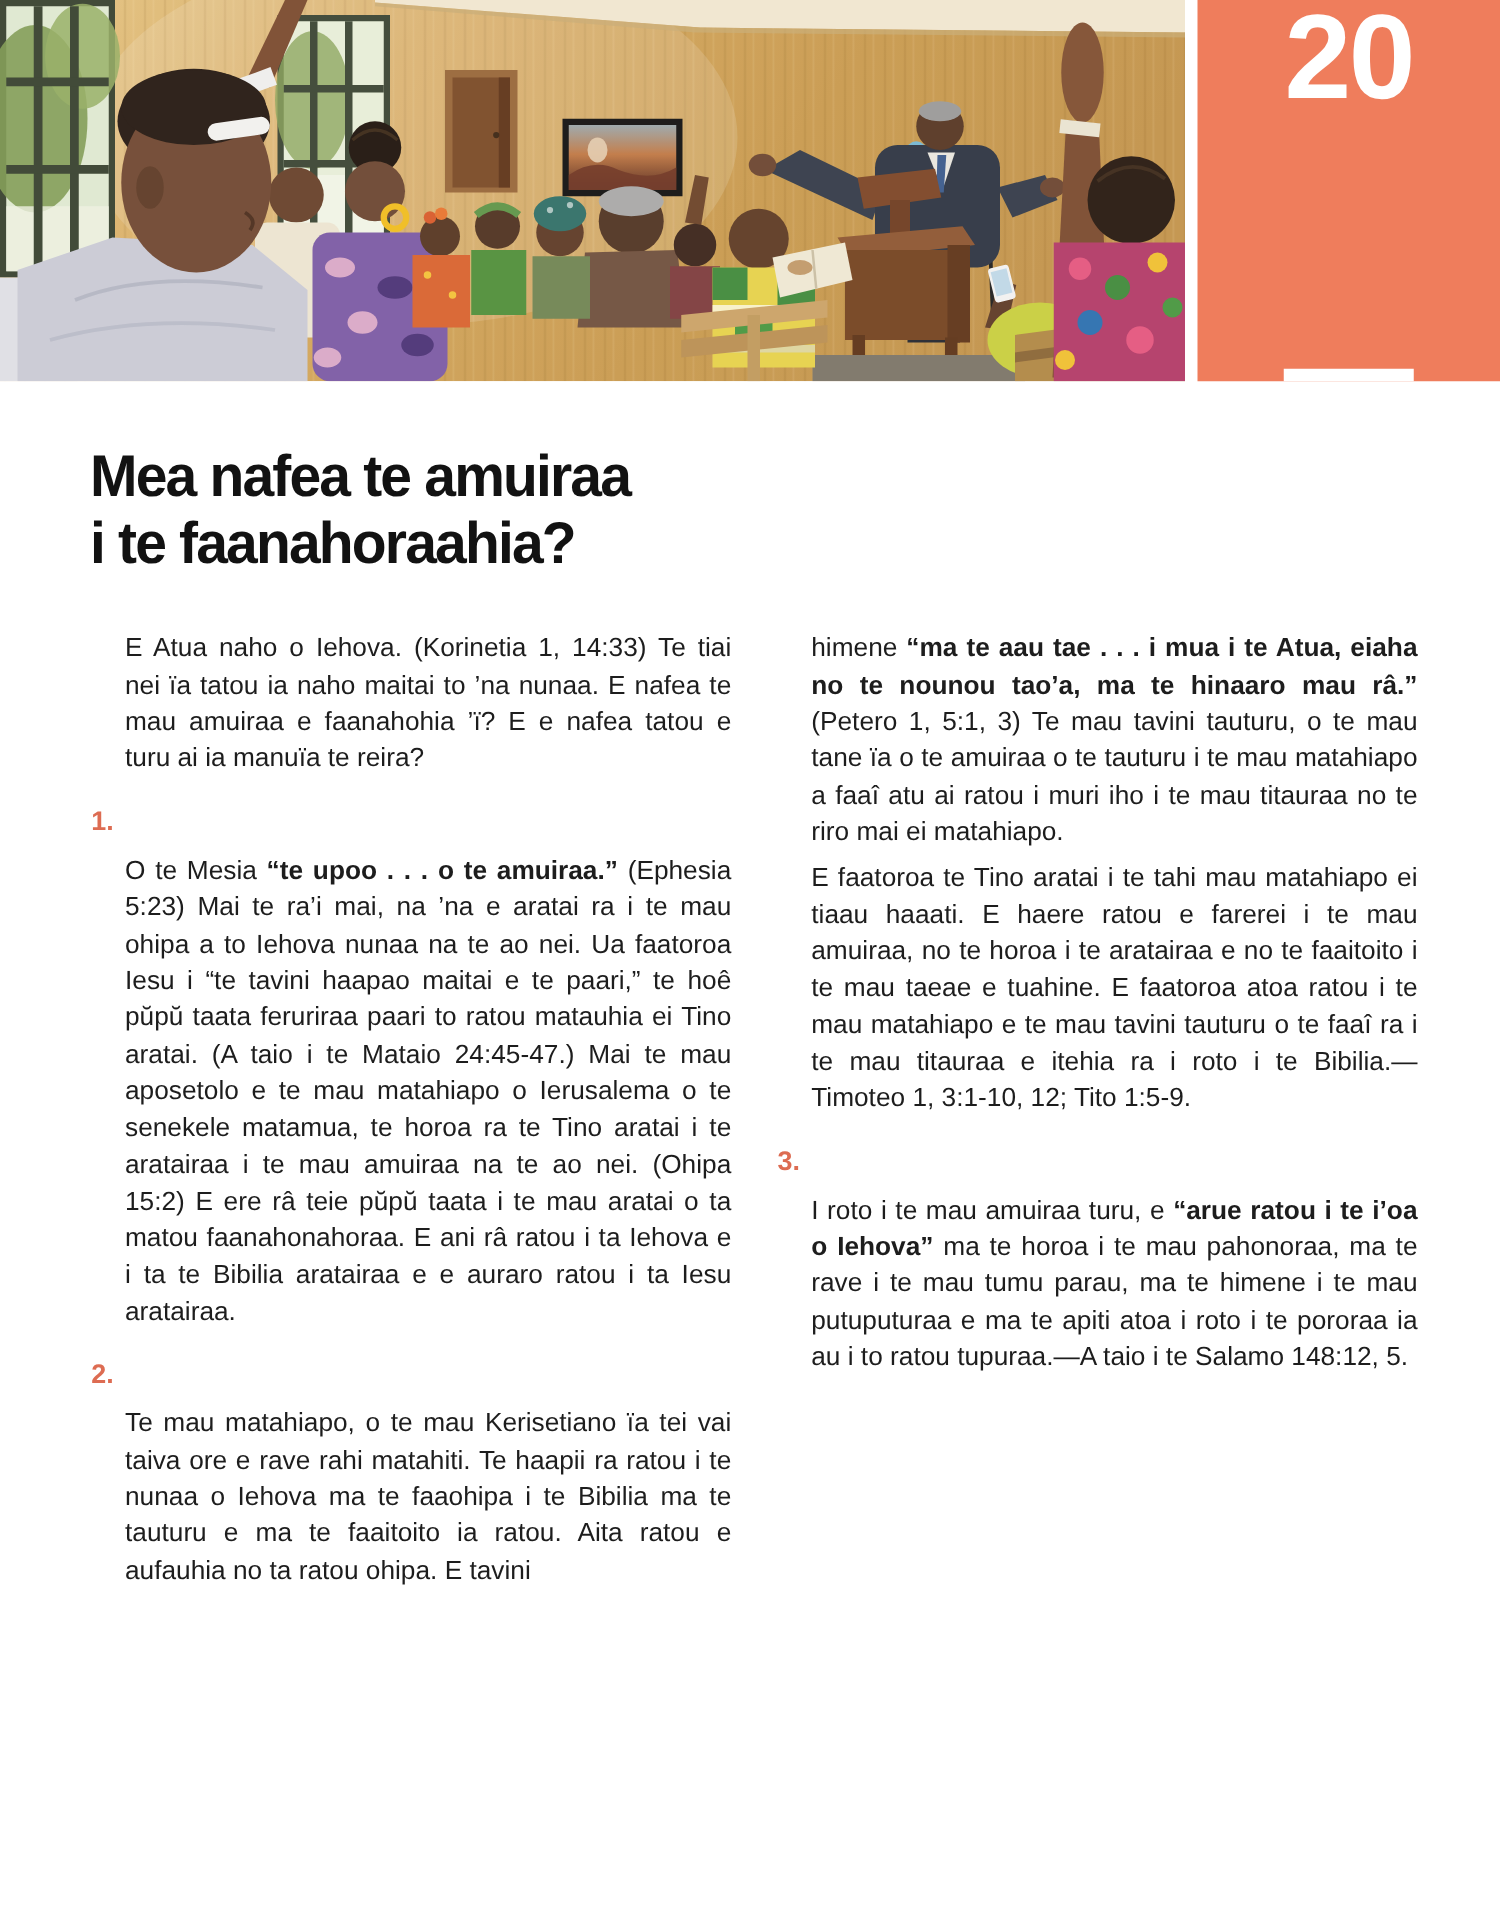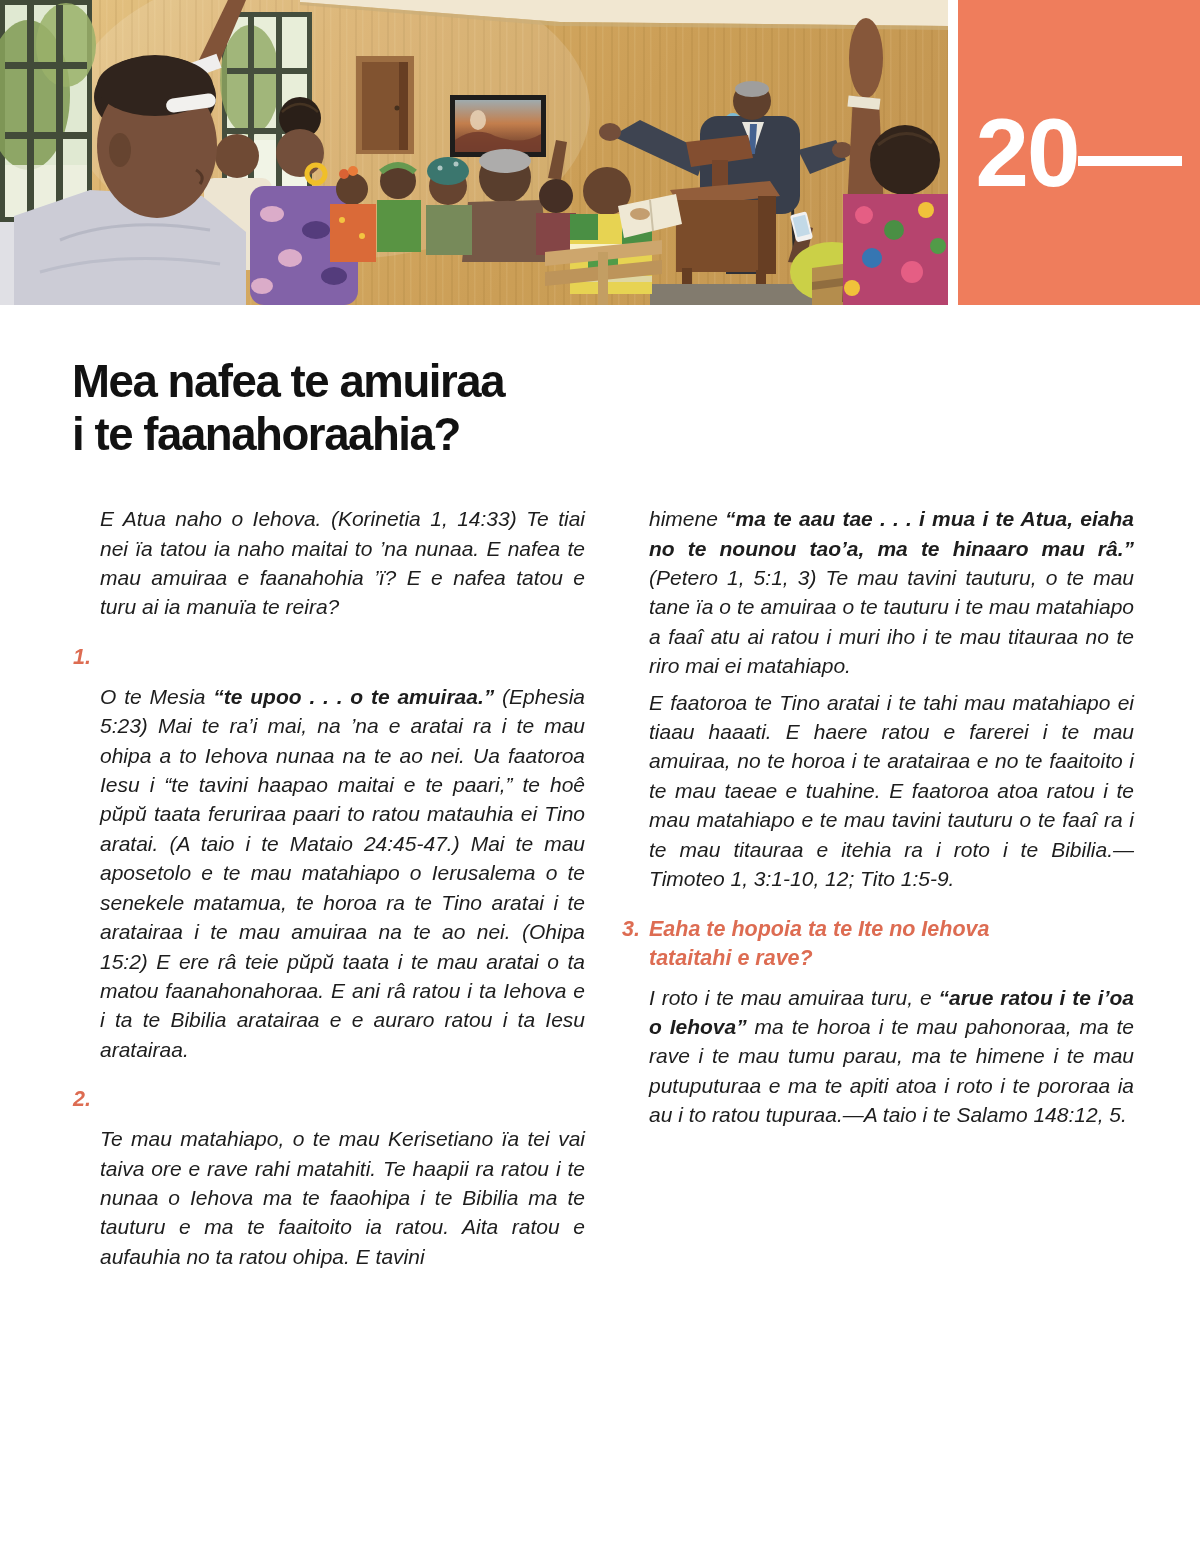--- a/index.html
+++ b/index.html
@@ -10,40 +10,39 @@
     color:#1d1d1d;
     position:relative;
     overflow:hidden;
   }
   
   .hero{position:relative;width:1200px;height:305px;}
   .photo{position:absolute;left:0;top:0;width:948px;height:305px;display:block;}
   .badge{
     position:absolute;left:958px;top:0;width:242px;height:305px;
     background:#ef7d5c;
-    display:flex;align-items:center;justify-content:center;
+    display:flex;flex-direction:column;align-items:center;justify-content:space-between;
   }
   .badge-number{
     color:#ffffff;font-size:96px;font-weight:700;line-height:0.95;
     letter-spacing:-2px;
   }
   .badge-rule{width:104px;height:10px;background:#ffffff;margin-top:16px;}
   
   .page-title{
     margin:49px 0 0 72px;
     font-size:47px;font-weight:700;line-height:1.13;
     letter-spacing:-1.5px;color:#121212;
     white-space:pre-line;
     transform:scaleX(0.97);transform-origin:left top;
   }
   
   .columns{
     display:flex;gap:37px;
     margin:44px 34px 0 73px;
-    font-style:italic;
   }
   .col{width:512px;flex:none;}
   .body-p{
     margin:0 0 7px 0;
     padding-left:27px;
     font-size:21px;line-height:29.4px;
     text-align:justify;
     color:#1d1d1d;
   }
   .q-heading{
@@ -272,18 +271,16 @@
     </div>
     <p class="body-p"><span>Te mau matahiapo, o te mau Kerisetiano ïa tei vai taiva ore e rave rahi matahiti. Te haapii ra ratou i te nunaa o Iehova ma te faaohipa i te Bibilia ma te tauturu e ma te faaitoito ia ratou. Aita ratou e aufauhia no ta ratou ohipa. E tavini</span></p>
   </div>
 
   <div class="col">
     <p class="body-p"><span>himene </span><span class="b">“ma te aau tae . . . i mua i te Atua, eiaha no te nounou tao’a, ma te hinaaro mau râ.”</span><span> (Petero 1, 5:1, 3) Te mau tavini tauturu, o te mau tane ïa o te amuiraa o te tauturu i te mau matahiapo a faaî atu ai ratou i muri iho i te mau titauraa no te riro mai ei matahiapo.</span></p>
     <p class="body-p"><span>E faatoroa te Tino aratai i te tahi mau matahiapo ei tiaau haaati. E haere ratou e farerei i te mau amuiraa, no te horoa i te aratairaa e no te faaitoito i te mau taeae e tuahine. E faatoroa atoa ratou i te mau matahiapo e te mau tavini tauturu o te faaî ra i te mau titauraa e itehia ra i roto i te Bibilia.—Timoteo 1, 3:1-10, 12; Tito 1:5-9.</span></p>
 
     <div class="q-heading">
       <span class="q-num">3.</span>
-      <span class="q-text">Eaha te hopoia ta te Ite no Iehova
-tataitahi e rave?</span>
     </div>
     <p class="body-p"><span>I roto i te mau amuiraa turu, e </span><span class="b">“arue ratou i te i’oa o Iehova”</span><span> ma te horoa i te mau pahonoraa, ma te rave i te mau tumu parau, ma te himene i te mau putuputuraa e ma te apiti atoa i roto i te pororaa ia au i to ratou tupuraa.—A taio i te Salamo 148:12, 5.</span></p>
   </div>
 </div>
 
 </body></html>

